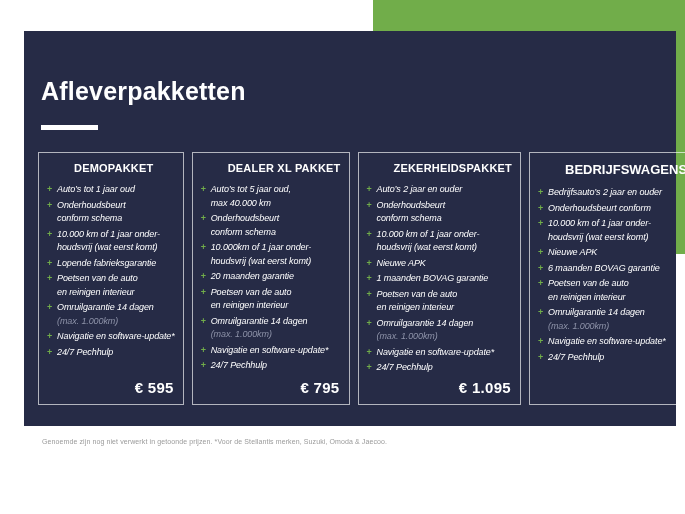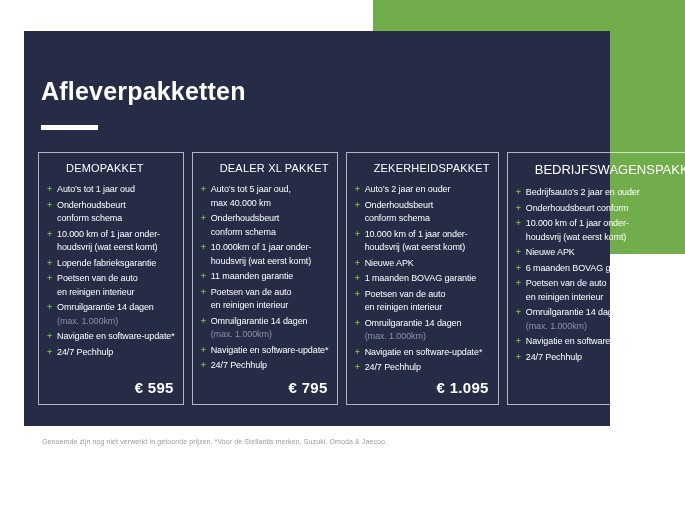--- a/index.html
+++ b/index.html
@@ -17,21 +17,21 @@
   }
   .green-block {
     position: absolute;
     left: 373px; top: 0;
     width: 312px; height: 254px;
     background: var(--accent-green, #71ad4a);
   }
   .panel {
     position: absolute;
     left: 24px; top: 31px;
-    width: 586px; height: 395px;
+    width: 652px; height: 395px;
     background: var(--panel-navy, #262b46);
   }
   .title {
     position: absolute;
     left: 17px; top: 46px;
     margin: 0;
     color: #ffffff;
     font-size: 25px;
     font-weight: 700;
     letter-spacing: 0.2px;
@@ -53,24 +53,24 @@
   }
   .card {
     position: relative;
     flex: 1 1 0;
     height: 253px;
     border: 1px solid var(--card-border, rgba(255,255,255,0.65));
     padding: 9px 8px;
     box-sizing: border-box;
   }
   .card-title {
-    margin: 0 0 9px 8px;
+    margin: 0 0 9px 16px;
     color: #ffffff;
     font-size: 11px;
-    font-weight: 400;
+    font-weight: 700;
     letter-spacing: 0.2px;
     white-space: nowrap;
     padding-left: 11px;
   }
   .card-title.small {
     font-size: 13px;
     letter-spacing: 0;
   }
   .features {
     list-style: none;
@@ -90,20 +90,21 @@
     line-height: 13.5px;
   }
   .lines { flex: 1; min-width: 0; }
   .line {
     display: block;
     color: #ffffff;
     font-size: 9px;
     line-height: 13.5px;
     letter-spacing: -0.1px;
     white-space: nowrap;
+    font-style: italic;
   }
   .line.muted { color: var(--muted-text, #8d92a8); }
   .price {
     position: absolute;
     right: 9px; bottom: 8px;
     color: #ffffff;
     font-size: 15px;
     font-weight: 700;
     letter-spacing: 0.3px;
   }
@@ -204,21 +205,21 @@
             <li class="feature">
               <span class="plus">+</span>
               <span class="lines">
                 <span class="line">10.000km of 1 jaar onder-</span>
                 <span class="line">houdsvrij (wat eerst komt)</span>
               </span>
             </li>
             <li class="feature">
               <span class="plus">+</span>
               <span class="lines">
-                <span class="line">11 maanden garantie</span>
+                <span class="line">20 maanden garantie</span>
               </span>
             </li>
             <li class="feature">
               <span class="plus">+</span>
               <span class="lines">
                 <span class="line">Poetsen van de auto</span>
                 <span class="line">en reinigen interieur</span>
               </span>
             </li>
             <li class="feature">

